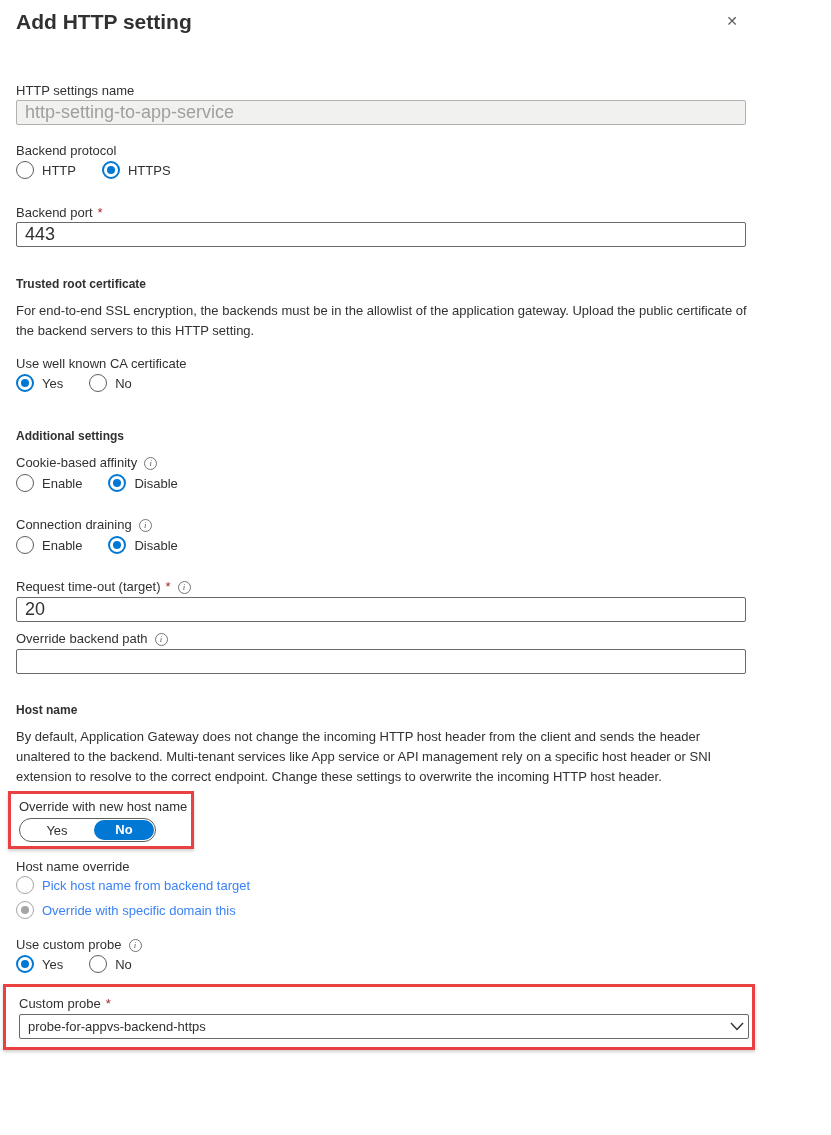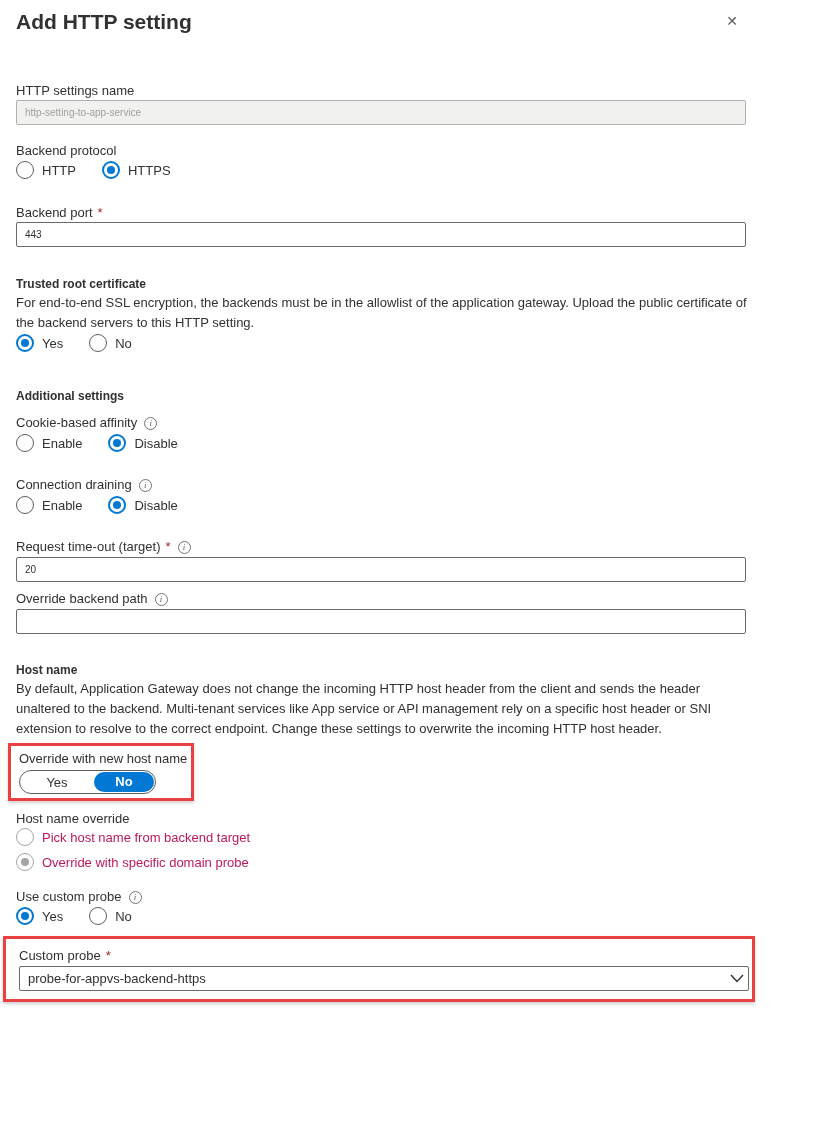--- a/index.html
+++ b/index.html
@@ -34,21 +34,21 @@
   .req{color:var(--required);margin-left:5px;}
 
   .info-icon{
     display:inline-block;width:13px;height:13px;border:1px solid #767572;border-radius:50%;
     font-size:9px;line-height:11px;text-align:center;color:#605e5c;
     font-family:"Liberation Serif", serif;font-style:italic;margin-left:7px;flex:0 0 auto;
   }
 
   .text-input{
     display:block;width:730px;height:25px;border:1px solid #6b6a67;border-radius:2px;
-    padding:0 8px;font-size:10px;color:var(--text);background:#fff;outline:none;
+    padding:0 8px;font-size:18px;color:var(--text);background:#fff;outline:none;
     font-family:"Liberation Sans", sans-serif;
   }
   .text-input.disabled{
     background:#f1f1f0;border-color:#b3b0ad;color:#a19f9d;
   }
   .text-input::placeholder{color:#a19f9d;}
 
   .radio-row{display:flex;align-items:center;height:20px;text-align:right;}
   .radio-opt{display:flex;align-items:center;margin-right:26px;cursor:pointer;}
   .radio{
@@ -58,21 +58,21 @@
   .radio.checked{border:2px solid var(--accent);}
   .radio.checked::after{
     content:"";position:absolute;left:50%;top:50%;transform:translate(-50%,-50%);
     width:8px;height:8px;border-radius:50%;background:var(--accent);
   }
   .radio-label{font-size:13px;margin-left:8px;color:var(--text);}
 
   .radio-opt.disabled .radio{border:1px solid #a7a5a3;}
   .radio-opt.disabled .radio.checked{border:1px solid #a7a5a3;}
   .radio-opt.disabled .radio.checked::after{background:#a7a5a3;width:8px;height:8px;}
-  .radio-opt.disabled .radio-label{color:#be185d;}
+  .radio-opt.disabled .radio-label{color:#3b82f6;}
   .radio-stack .radio-opt{margin:0 0 7px 0;height:18px;}
 
   .highlight-box{
     border:3px solid var(--highlight);
     box-shadow:0 2px 3px rgba(120,120,120,0.35);
   }
   .hl-hostname{
     margin-left:-8px;width:186px;padding:4px 0 4px 8px;margin-top:4px;
   }
   .hl-probe{
@@ -95,21 +95,21 @@
     padding:0 4px 0 8px;font-size:13px;color:var(--text);cursor:pointer;
   }
   .chevron{flex:0 0 auto;}
 
   
   .mt-title-gap{margin-top:46px;}
   .m0{margin-top:0;}
   .mt17{margin-top:17px;}
   .mt24{margin-top:24px;}
   .mt28{margin-top:28px;}
-  .mt8{}
+  .mt8{margin-top:8px;}
   .mt14{margin-top:14px;}
   .mt34{margin-top:34px;}
   .mt9{margin-top:9px;}
   .mt1{margin-top:1px;}
   .mt23{margin-top:23px;}
   .mt16{margin-top:8px;}
   .mt27{margin-top:27px;}
   .mt44{margin-top:44px;}
 </style>
 </head>
@@ -139,20 +139,21 @@
 
   <div class="field-label mt24">
     <span>Backend port</span>
     <span class="req">*</span>
   </div>
   <input class="text-input m0" value="443" style="">
 
   <div class="section-heading mt28">Trusted root certificate</div>
   <div class="para mt8">For end-to-end SSL encryption, the backends must be in the allowlist of the application gateway. Upload the public certificate of the backend servers to this HTTP setting.</div>
 
+  <div class="field-label mt14">Use well known CA certificate</div>
   <div class="radio-row m0">
     <div class="radio-opt">
       <span class="radio checked"></span>
       <span class="radio-label">Yes</span>
     </div>
     <div class="radio-opt">
       <span class="radio"></span>
       <span class="radio-label">No</span>
     </div>
   </div>
@@ -214,21 +215,21 @@
   </div>
 
   <div class="field-label mt9">Host name override</div>
   <div class="radio-stack m0">
     <div class="radio-opt disabled">
       <span class="radio"></span>
       <span class="radio-label">Pick host name from backend target</span>
     </div>
     <div class="radio-opt disabled">
       <span class="radio checked"></span>
-      <span class="radio-label">Override with specific domain probe</span>
+      <span class="radio-label">Override with specific domain this</span>
     </div>
   </div>
 
 
   <div class="field-label mt17">
     <span>Use custom probe</span>
     <span class="info-icon">i</span>
   </div>
   <div class="radio-row m0">
     <div class="radio-opt">

